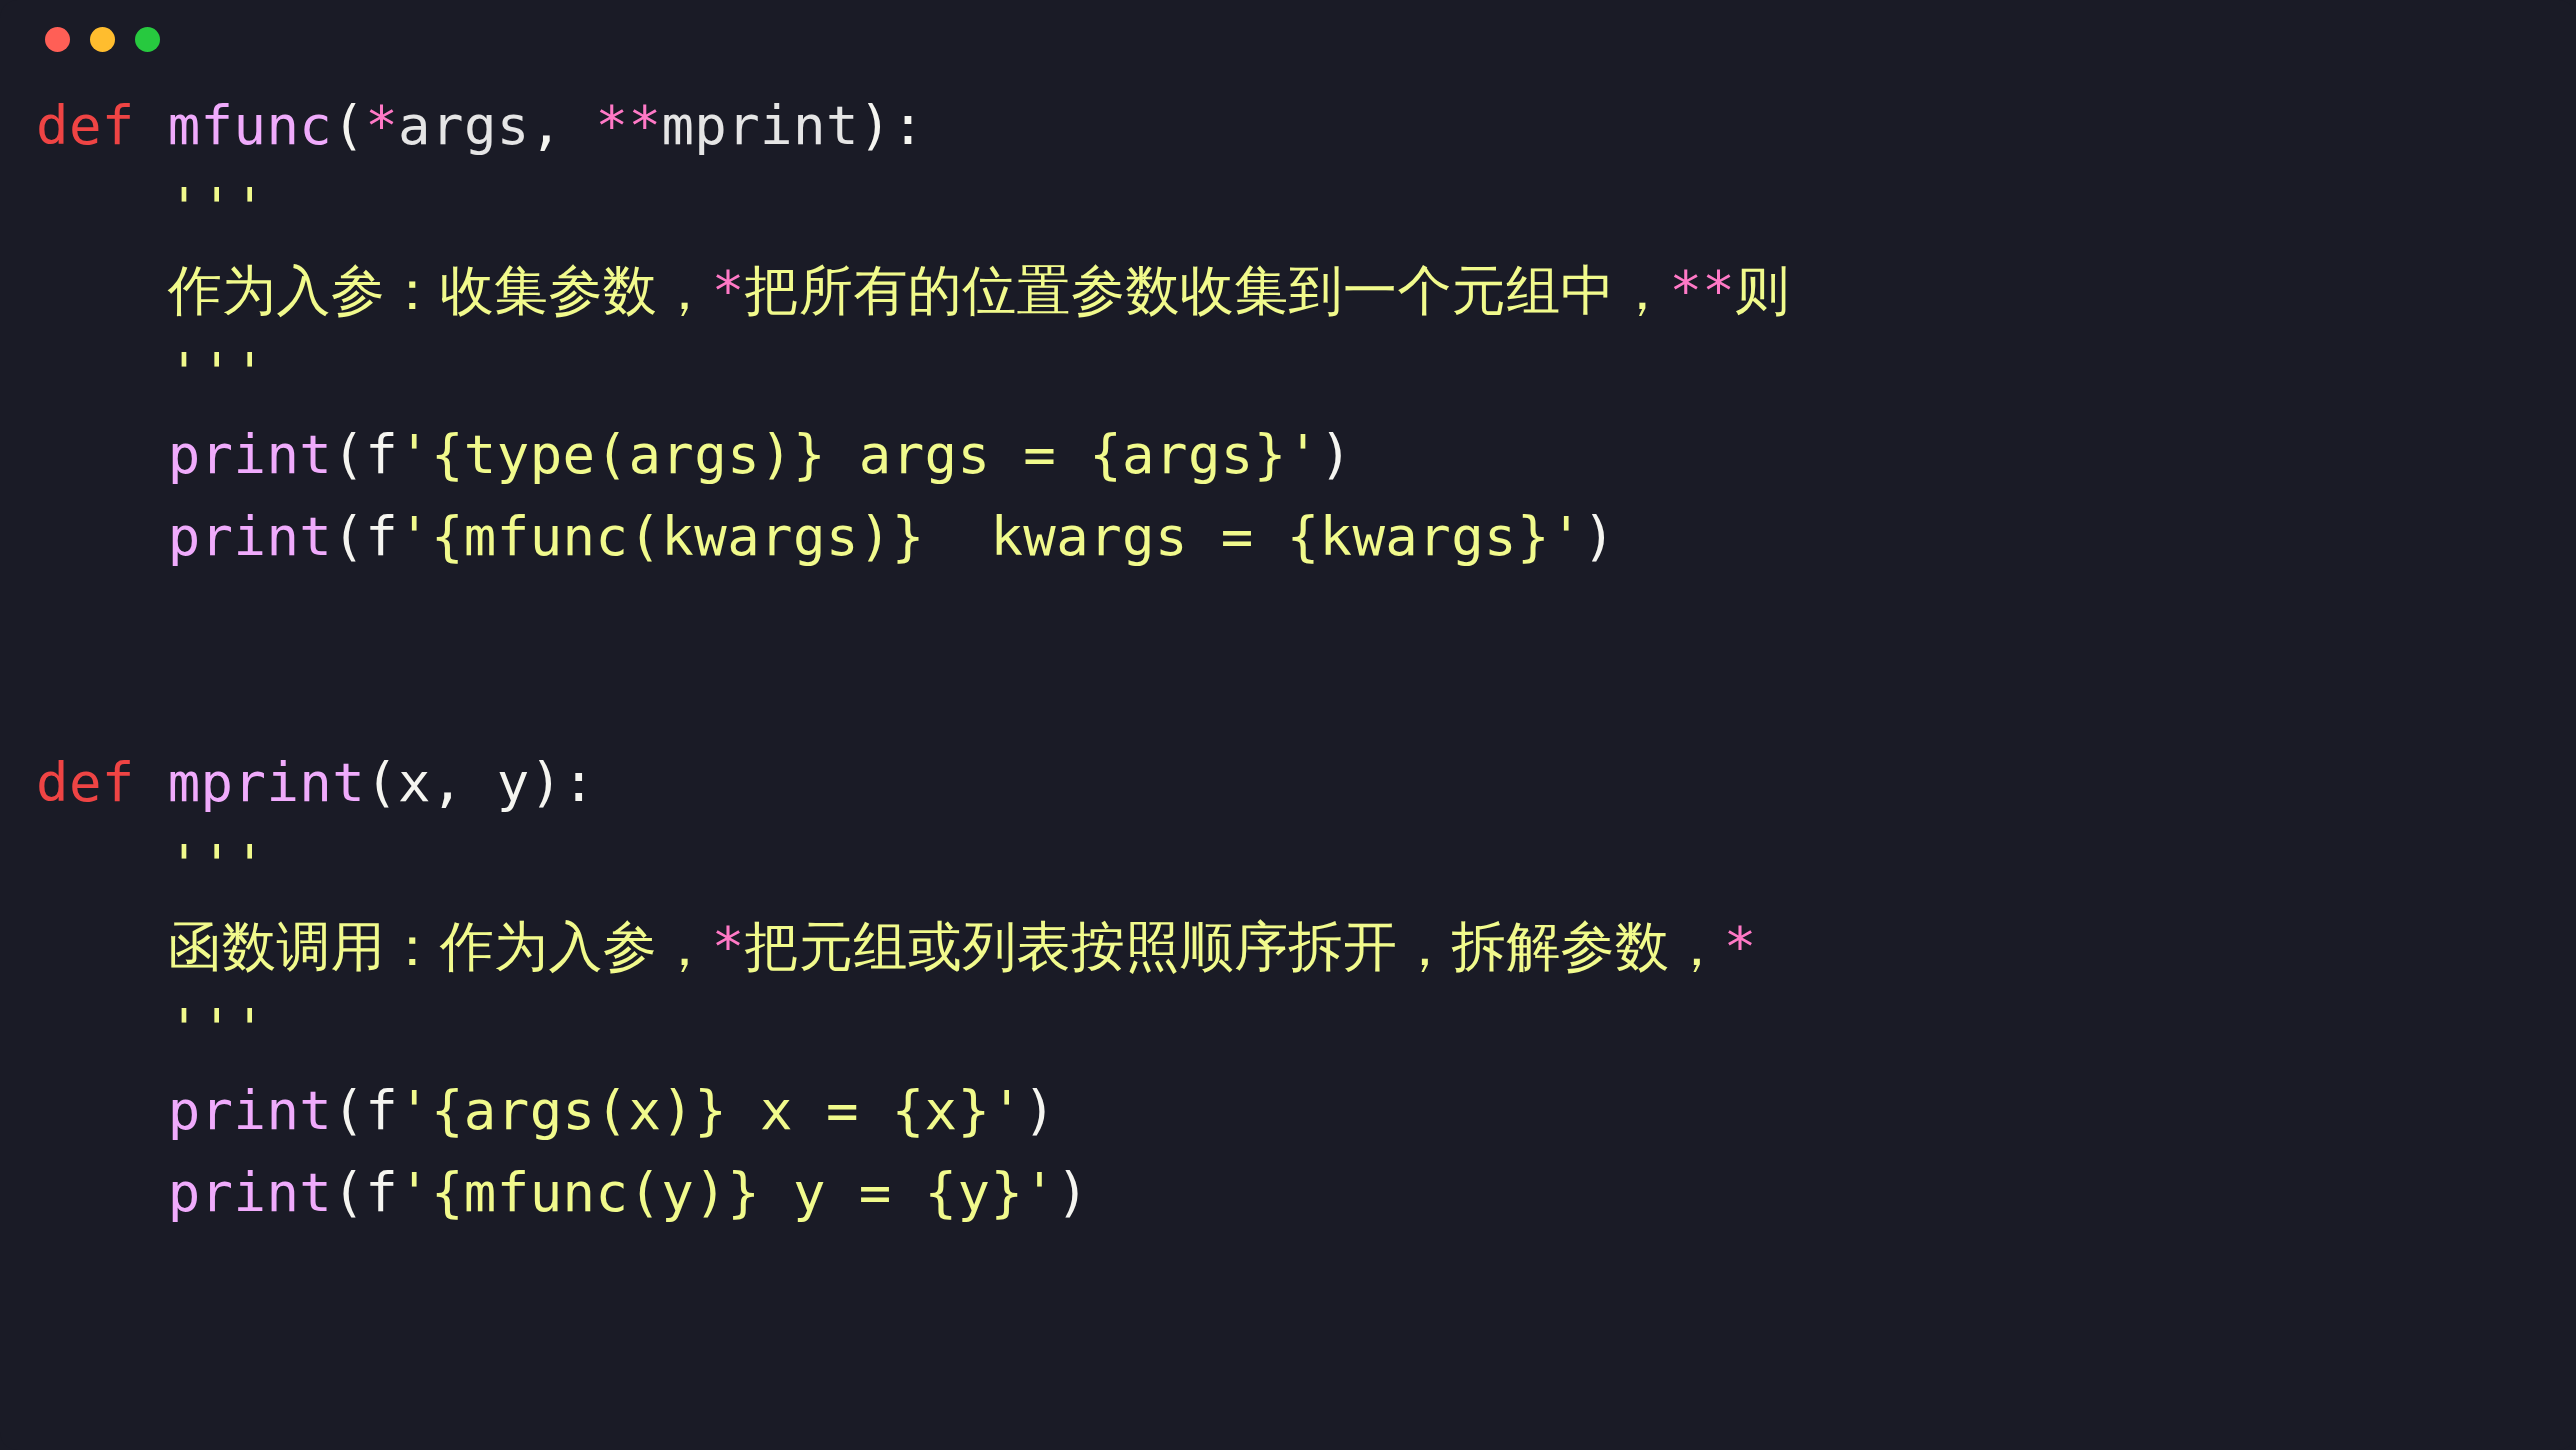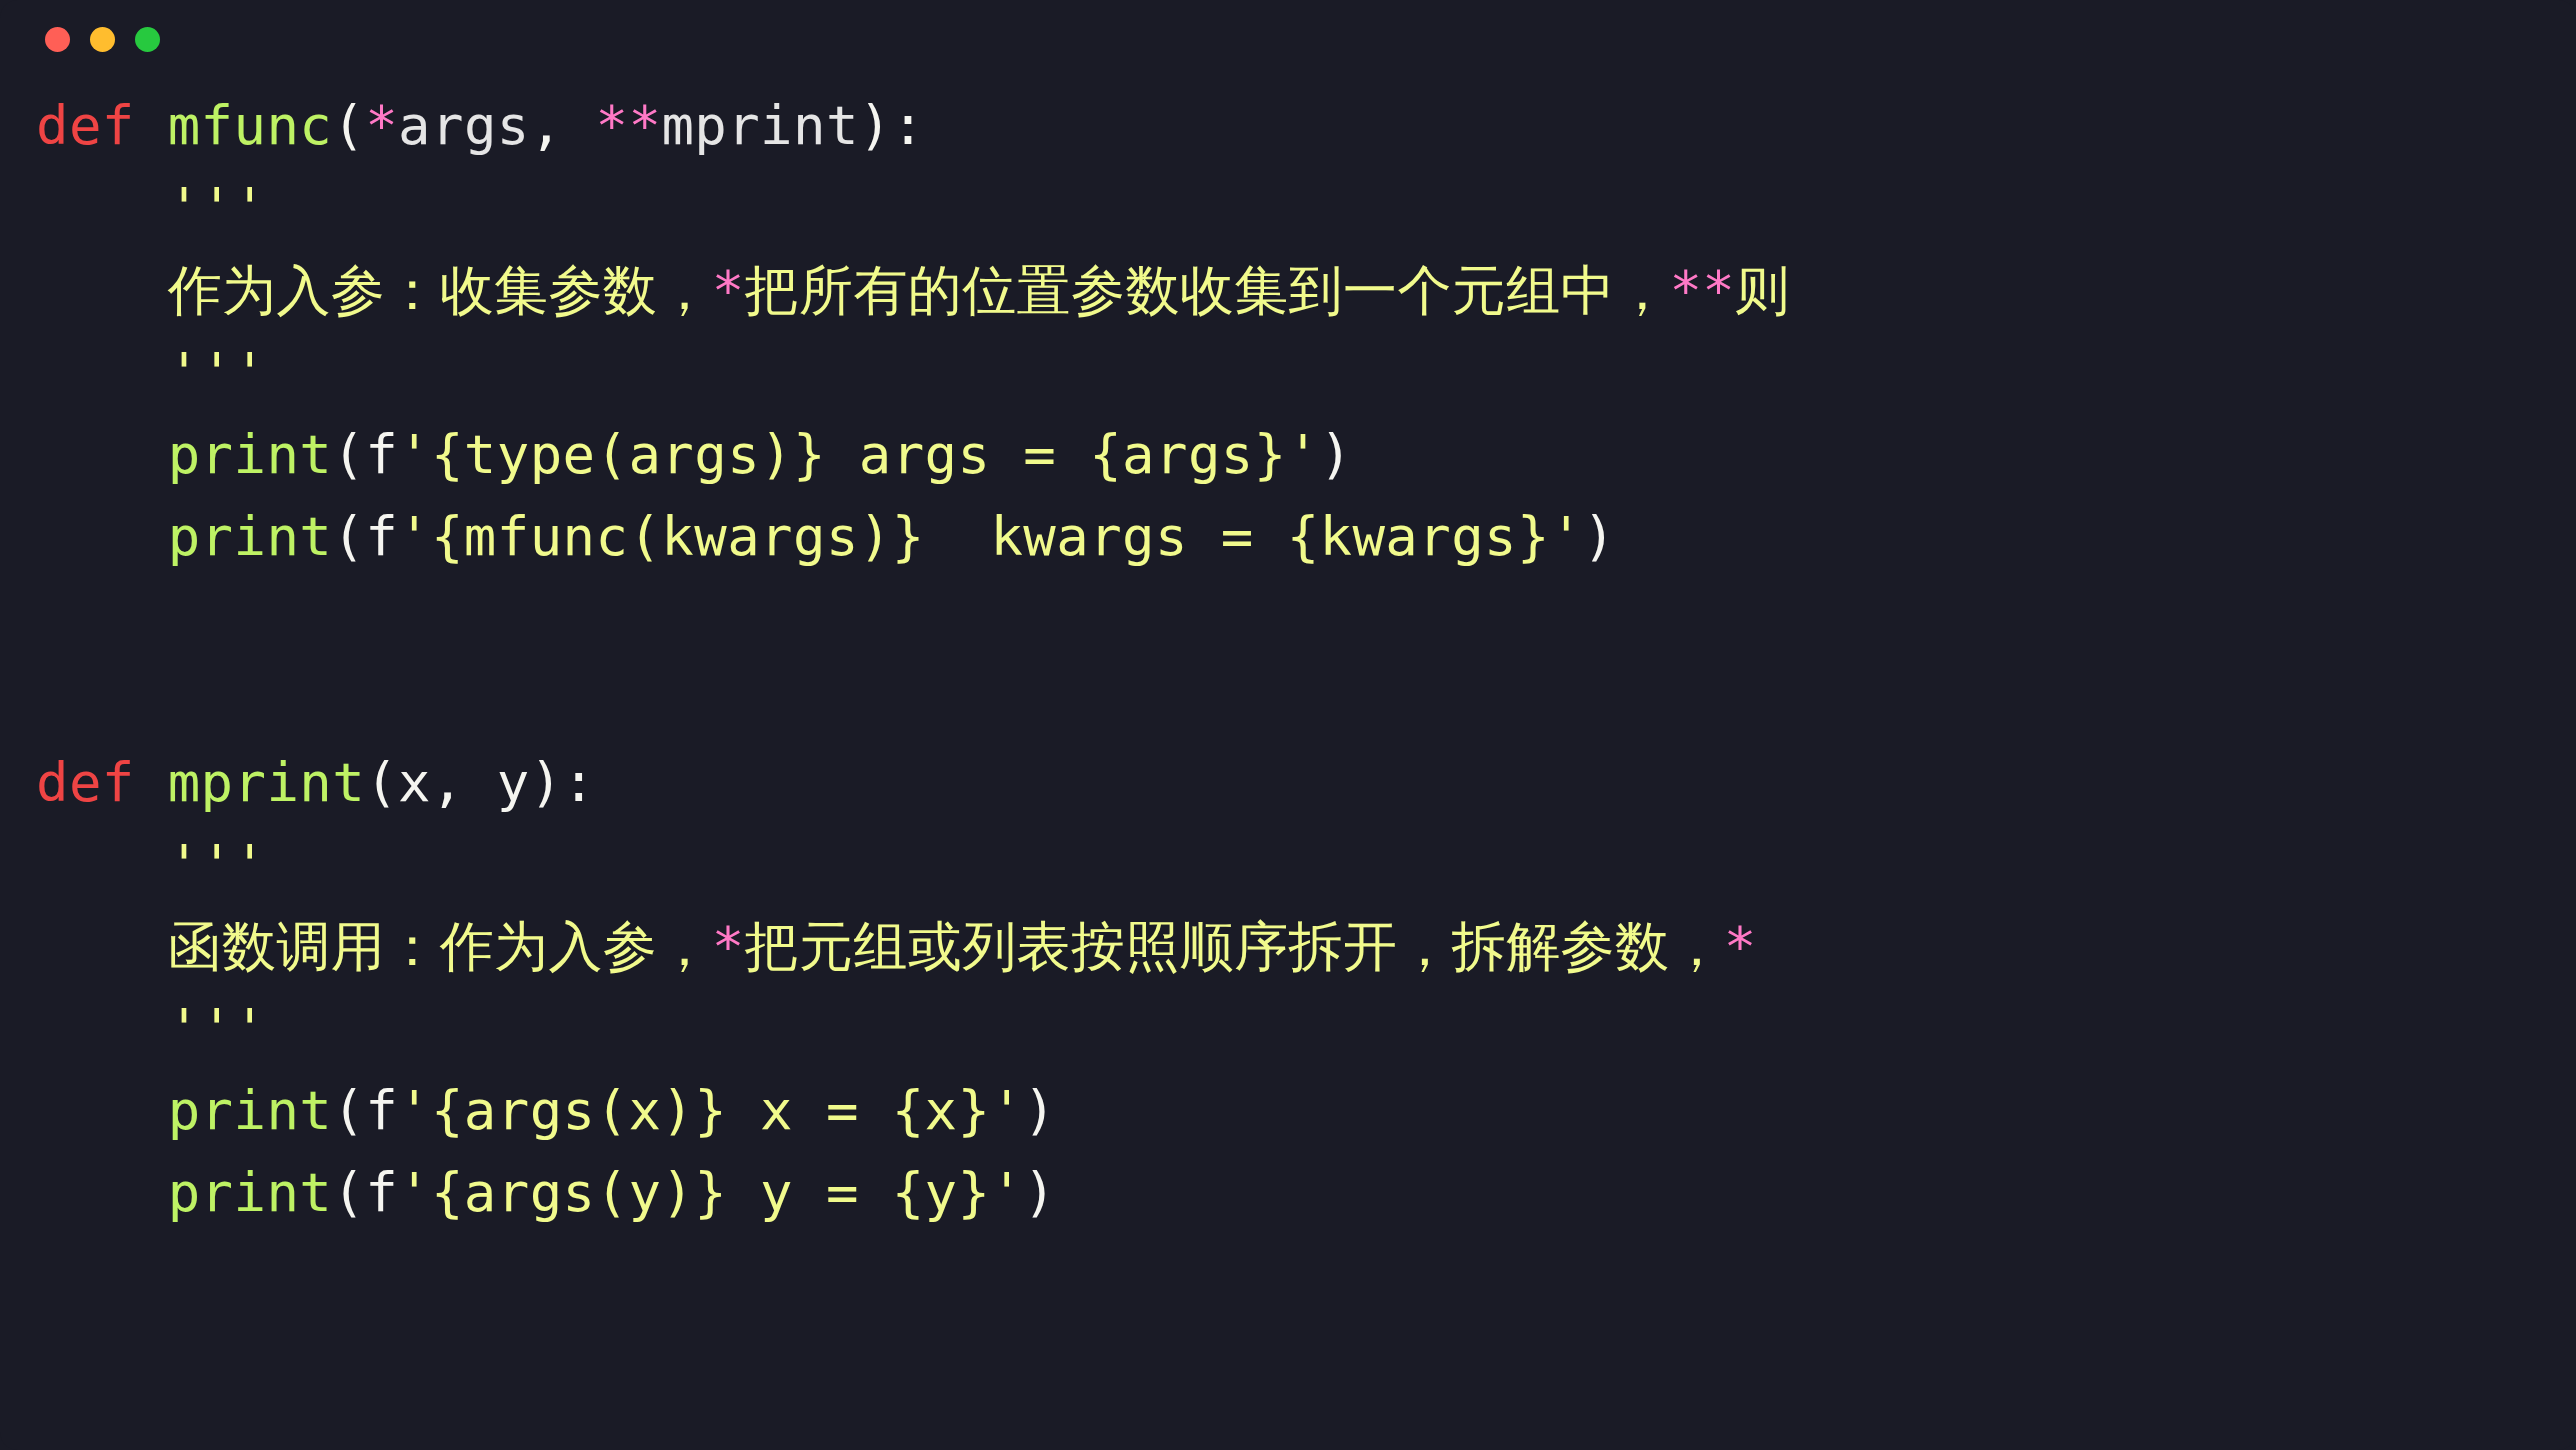--- a/index.html
+++ b/index.html
@@ -35,21 +35,21 @@
   .dot.yellow { background: #ffbd2e; }
   .dot.green { background: #27c93f; }
   .code-area {
     padding: 18px 36px 36px 36px;
     font-size: 54px;
     line-height: 1.52;
     white-space: pre;
     letter-spacing: 0.4px;
   }
   .kw { color: #ef4444; }
-  .fn { color: #bef264; }
+  .fn { color: #f0abfc; }
   .op { color: #ff79c6; }
   .param { color: #e5e5e5; }
   .paren { color: #f5f5f0; }
   .punct { color: #f5f5f0; }
   .str { color: #f1fa8c; }
   .txt { color: #f5f5f0; }
 </style>
 </head>
 <body>
 
@@ -65,15 +65,15 @@
 <span class="txt">    </span><span class="str">'''</span>
 <span class="txt">    </span><span class="fn">print</span><span class="paren">(f</span><span class="str">'{type(args)} args = {args}'</span><span class="paren">)</span>
 <span class="txt">    </span><span class="fn">print</span><span class="paren">(f</span><span class="str">'{mfunc(kwargs)}  kwargs = {kwargs}'</span><span class="paren">)</span>
 
 
 <span class="kw">def</span><span class="txt"> </span><span class="fn">mprint</span><span class="paren">(x, y):</span>
 <span class="txt">    </span><span class="str">'''</span>
 <span class="txt">    </span><span class="str">函数调用：作为入参，</span><span class="op">*</span><span class="str">把元组或列表按照顺序拆开，拆解参数，</span><span class="op">*</span><span class="str"></span>
 <span class="txt">    </span><span class="str">'''</span>
 <span class="txt">    </span><span class="fn">print</span><span class="paren">(f</span><span class="str">'{args(x)} x = {x}'</span><span class="paren">)</span>
-<span class="txt">    </span><span class="fn">print</span><span class="paren">(f</span><span class="str">'{args(y)} y = {y}'</span><span class="paren">)</span></div>
+<span class="txt">    </span><span class="fn">print</span><span class="paren">(f</span><span class="str">'{mfunc(y)} y = {y}'</span><span class="paren">)</span></div>
 </div>
 
 
 </body></html>

